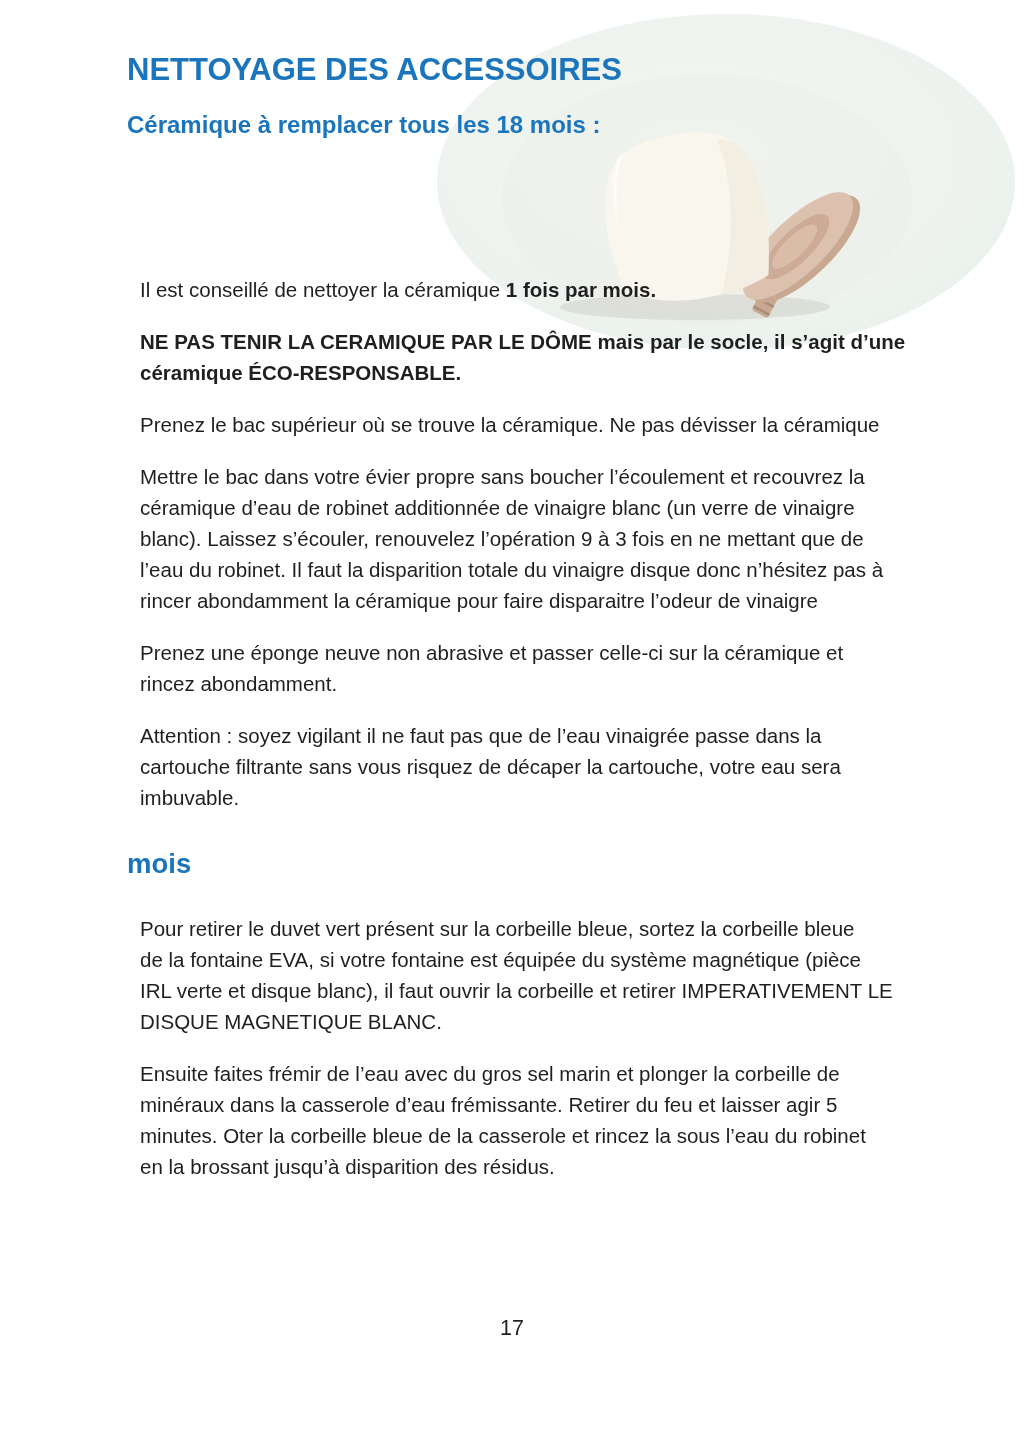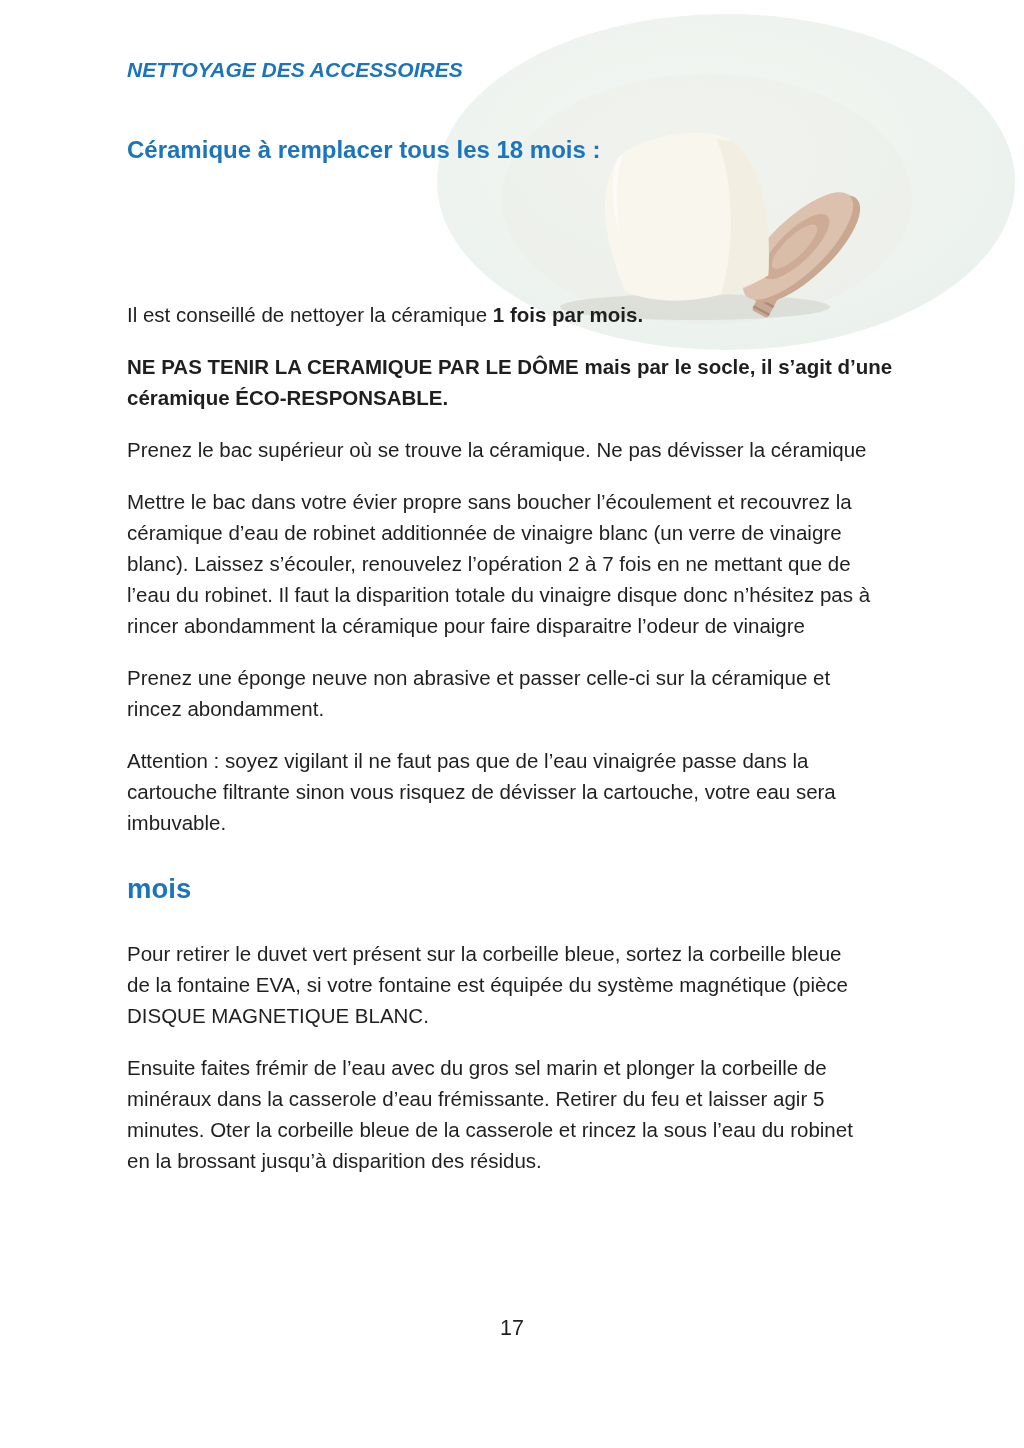--- a/index.html
+++ b/index.html
@@ -28,42 +28,41 @@
     left: 127px;
     top: 55px;
     width: 812px;
     z-index: 1;
   }
   h1, h2, h3 {
     color: #1b75bc;
     font-weight: bold;
   }
   h1 {
-    font-size: 21px;
+    font-size: 31px;
     line-height: 29px;
-    margin: 0 0 49px 0;
+    margin: 0 0 24px 0;
     white-space: nowrap;
-    font-style: italic;
   }
   h2 {
     font-size: 24px;
     line-height: 34px;
     margin: 0;
     white-space: nowrap;
   }
   h3 {
     font-size: 27.5px;
     line-height: 38px;
     margin: 32px 0 30px 0;
   }
   .photo-gap { height: 132px; }
   p {
     font-size: 20.5px;
     line-height: 31px;
-    margin: 0 0 21px 0;
+    margin: 0 0 21px 13px;
   }
   .ln {
     display: block;
     white-space: nowrap;
   }
   .b { font-weight: bold; }
   .page-number {
     position: absolute;
     top: 1316px;
     left: 0;
@@ -126,43 +125,44 @@
     <span class="ln">céramique ÉCO-RESPONSABLE.</span>
   </p>
 
   <p>
     <span class="ln">Prenez le bac supérieur où se trouve la céramique. Ne pas dévisser la céramique</span>
   </p>
 
   <p>
     <span class="ln">Mettre le bac dans votre évier propre sans boucher l’écoulement et recouvrez la</span>
     <span class="ln">céramique d’eau de robinet additionnée de vinaigre blanc (un verre de vinaigre</span>
-    <span class="ln">blanc). Laissez s’écouler, renouvelez l’opération 2 à 7 fois en ne mettant que de</span>
+    <span class="ln">blanc). Laissez s’écouler, renouvelez l’opération 9 à 3 fois en ne mettant que de</span>
     <span class="ln">l’eau du robinet. Il faut la disparition totale du vinaigre disque donc n’hésitez pas à</span>
     <span class="ln">rincer abondamment la céramique pour faire disparaitre l’odeur de vinaigre</span>
   </p>
 
   <p>
     <span class="ln">Prenez une éponge neuve non abrasive et passer celle-ci sur la céramique et</span>
     <span class="ln">rincez abondamment.</span>
   </p>
 
   <p>
     <span class="ln">Attention : soyez vigilant il ne faut pas que de l’eau vinaigrée passe dans la</span>
-    <span class="ln">cartouche filtrante sinon vous risquez de dévisser la cartouche, votre eau sera</span>
+    <span class="ln">cartouche filtrante sans vous risquez de décaper la cartouche, votre eau sera</span>
     <span class="ln">imbuvable.</span>
   </p>
 
   <h3>
     <span class="ln">mois</span>
   </h3>
 
   <p>
     <span class="ln">Pour retirer le duvet vert présent sur la corbeille bleue, sortez la corbeille bleue</span>
     <span class="ln">de la fontaine EVA, si votre fontaine est équipée du système magnétique (pièce</span>
+    <span class="ln">IRL verte et disque blanc), il faut ouvrir la corbeille et retirer IMPERATIVEMENT LE</span>
     <span class="ln">DISQUE MAGNETIQUE BLANC.</span>
   </p>
 
   <p>
     <span class="ln">Ensuite faites frémir de l’eau avec du gros sel marin et plonger la corbeille de</span>
     <span class="ln">minéraux dans la casserole d’eau frémissante. Retirer du feu et laisser agir 5</span>
     <span class="ln">minutes. Oter la corbeille bleue de la casserole et rincez la sous l’eau du robinet</span>
     <span class="ln">en la brossant jusqu’à disparition des résidus.</span>
   </p>
 </div>

